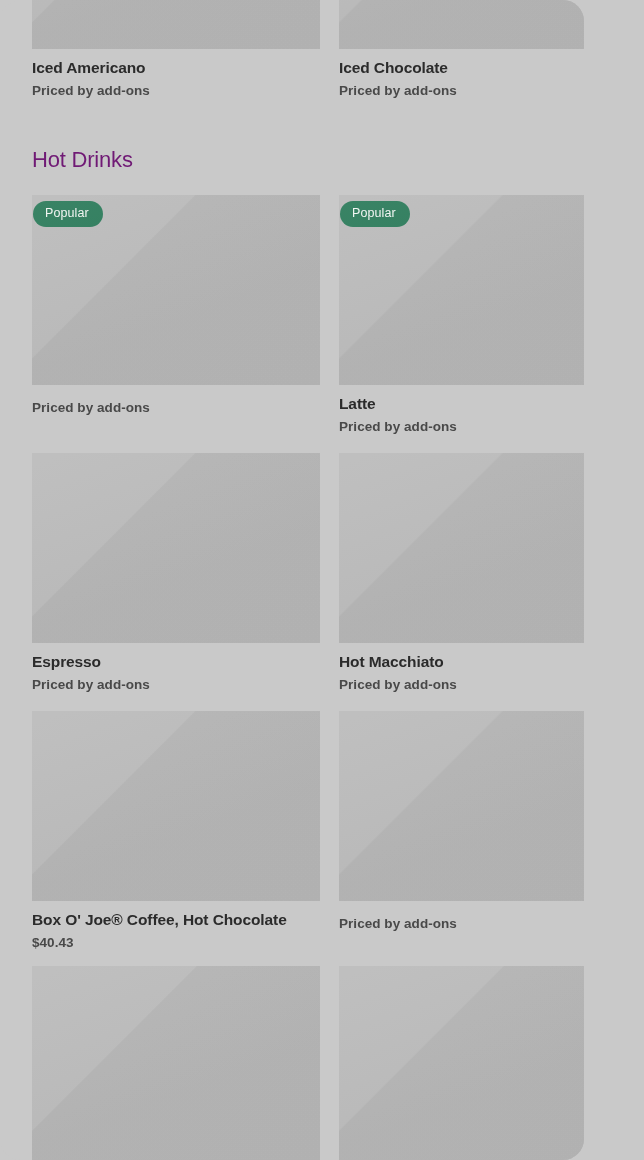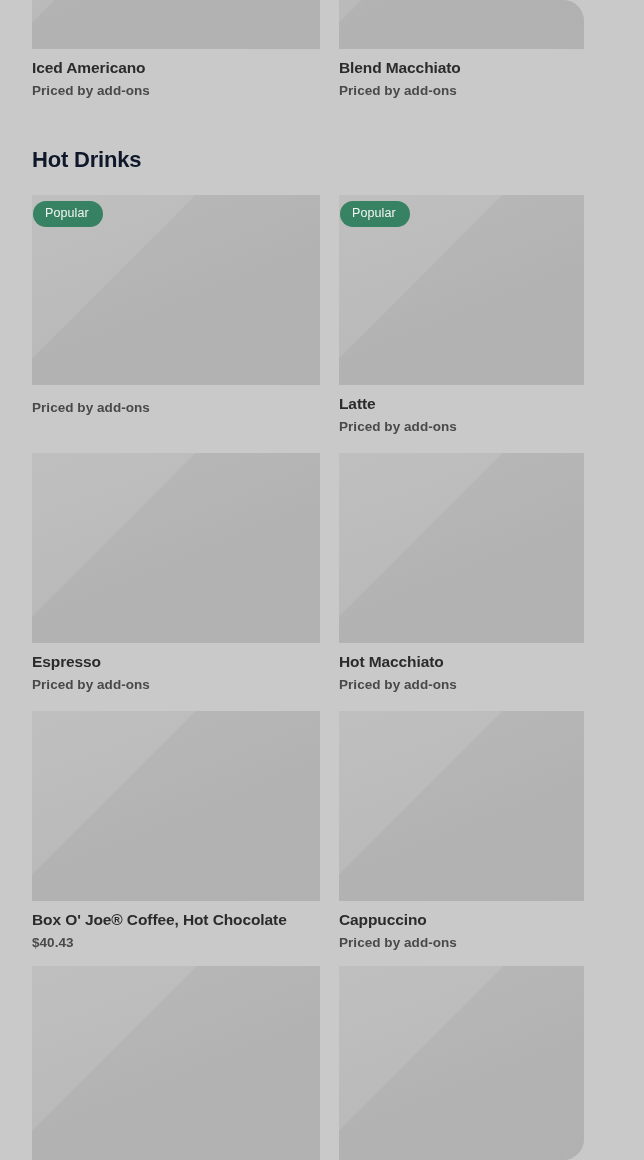--- a/index.html
+++ b/index.html
@@ -107,22 +107,22 @@
     letter-spacing: 0.05px;
     white-space: nowrap;
   }
 
   
   .section-heading {
     position: absolute;
     left: 32px;
     font-size: 22px;
     line-height: 28px;
-    font-weight: 700;
-    color: #0f172a;
+    font-weight: 400;
+    color: #701a75;
     letter-spacing: -0.2px;
     white-space: nowrap;
   }
 </style>
 </head>
 <body>
 
 <div class="page">
 
   <div class="grid">
@@ -133,21 +133,21 @@
         <div class="thumb"></div>
         <div class="meta">
           <div class="title">Iced Americano</div>
           <div class="subtitle">Priced by add-ons</div>
         </div>
       </div>
 
       <div class="card col-right">
         <div class="thumb"></div>
         <div class="meta">
-          <div class="title">Blend Macchiato</div>
+          <div class="title">Iced Chocolate</div>
           <div class="subtitle">Priced by add-ons</div>
         </div>
       </div>
 
     </div>
 
     <div class="section-heading" style="top:146px;">Hot Drinks</div>
 
     <div class="row" style="top:195px;">
 
@@ -198,21 +198,20 @@
         <div class="thumb"></div>
         <div class="meta">
           <div class="title">Box O' Joe® Coffee, Hot Chocolate</div>
           <div class="subtitle">$40.43</div>
         </div>
       </div>
 
       <div class="card col-right">
         <div class="thumb"></div>
         <div class="meta">
-          <div class="title">Cappuccino</div>
           <div class="subtitle">Priced by add-ons</div>
         </div>
       </div>
 
     </div>
 
     <div class="row" style="top:966px;">
 
       <div class="card col-left">
         <div class="thumb crop-bottom"></div>

